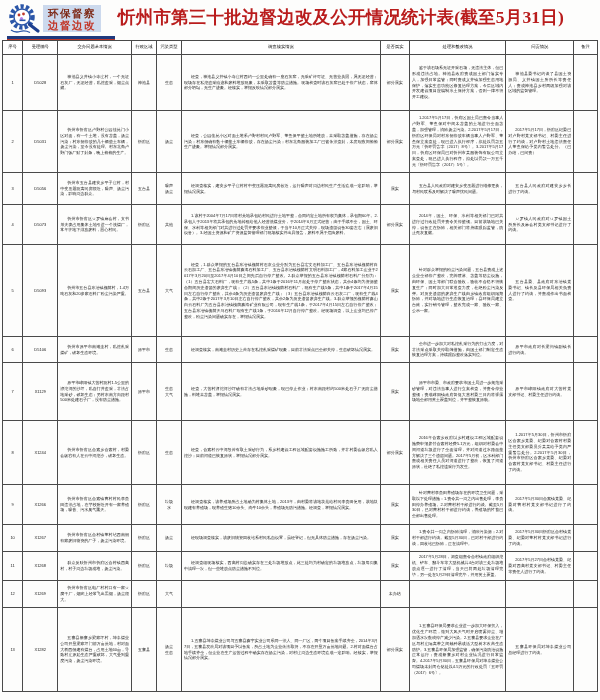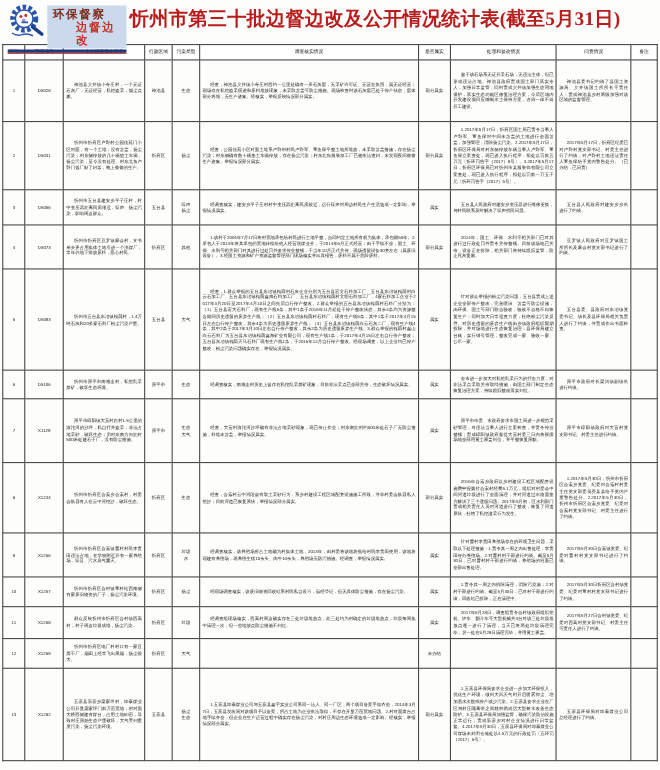--- a/index.html
+++ b/index.html
@@ -5,21 +5,21 @@
   html,body{margin:0;padding:0;background:#e9e9e9;}
   .page{position:relative;width:600px;height:700px;background:#fdfdfc;overflow:hidden;
         font-family:"Liberation Sans","DejaVu Sans",sans-serif;color:#1a1a1a;}
   
   .header{position:relative;height:40px;}
   .logo{position:absolute;left:7px;top:3px;width:108px;}
   .logo-row{display:flex;align-items:flex-start;}
   .emblem{flex:0 0 auto;margin-right:2px;}
   .logo-text{background:#ccd9ed;padding:2px 5px 1px 5px;margin-top:2px;}
   .lt1{font-size:10.5px;font-weight:bold;color:#7e2a18;letter-spacing:1.5px;line-height:1.15;}
-  .lt2{font-size:10.5px;font-weight:bold;color:#c23527;letter-spacing:1.5px;line-height:1.15;margin-left:21px;}
+  .lt2{font-size:10.5px;font-weight:bold;color:#c23527;letter-spacing:1.5px;line-height:1.15;}
   .logo-bar{height:3px;background:#1f3a7e;margin-top:1px;}
   .logo-bar2{height:1px;background:#c0392b;}
   .page-title{position:absolute;left:118px;top:5px;margin:0;white-space:nowrap;
               font-family:"Liberation Serif","DejaVu Serif",serif;
               font-size:17.5px;font-weight:bold;color:#b91c1c;letter-spacing:0.2px;}
   
   table.stats{width:596px;margin:0 2px;border-collapse:collapse;table-layout:fixed;
               font-size:4px;line-height:1.45;color:#222;}
   .stats th,.stats td{border:0.6px solid #4a4a4a;padding:1px 2px;vertical-align:middle;
               word-break:break-all;overflow:hidden;}

